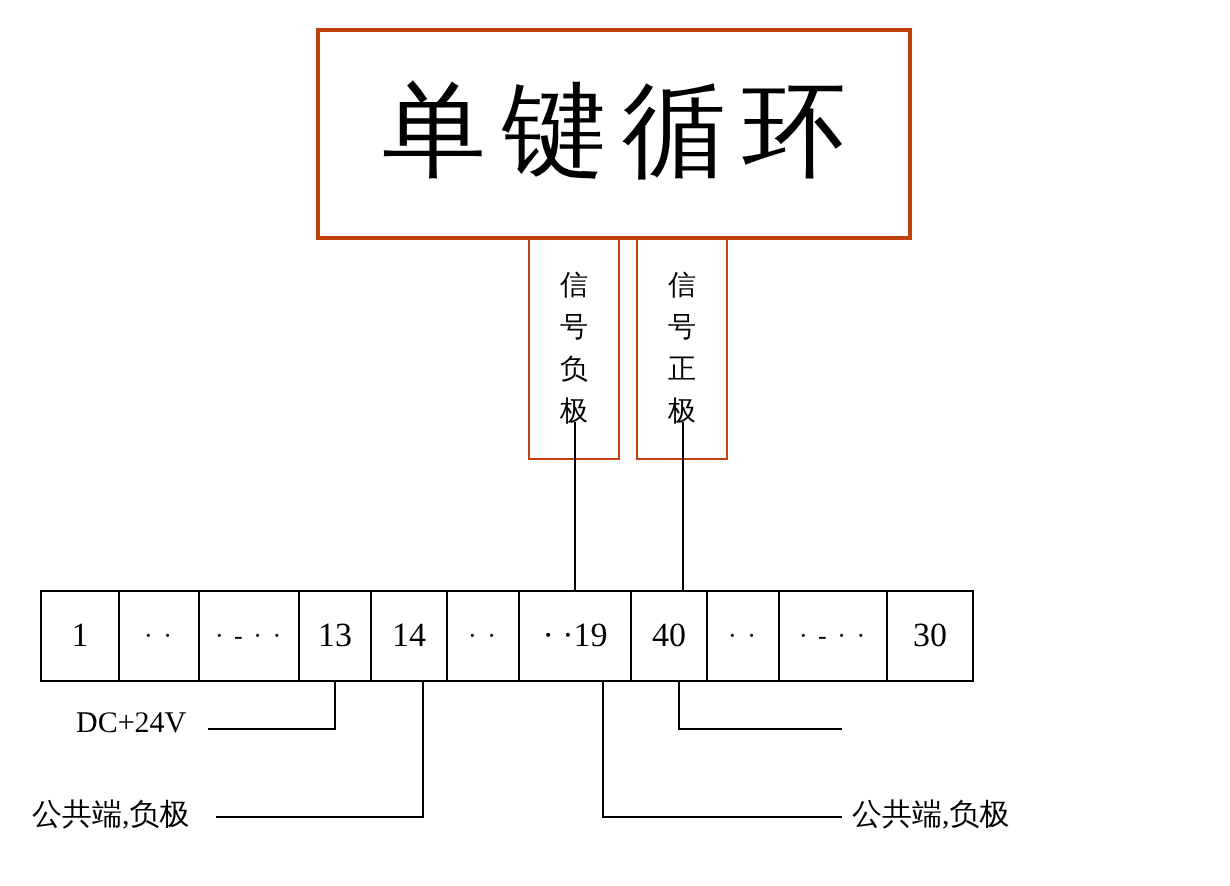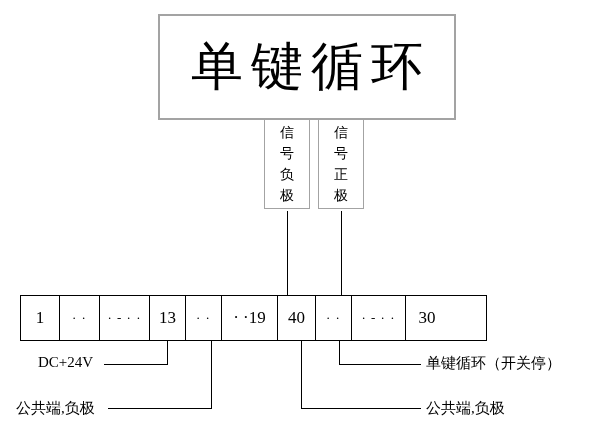--- a/index.html
+++ b/index.html
@@ -12,21 +12,21 @@
     width: 615px;
     height: 443px;
     background: #ffffff;
     color: #000000;
     font-family: "Liberation Serif", serif;
     overflow: hidden;
   }
   .box {
     position: absolute;
     box-sizing: border-box;
-    border: 2px solid #a3a3a3;
+    border: 2px solid #c2410c;
     display: flex;
     align-items: center;
     justify-content: center;
     background: #ffffff;
   }
   .title-box {
     left: 158px;
     top: 14px;
     width: 298px;
     height: 106px;
@@ -35,21 +35,21 @@
     font-size: 52px;
     letter-spacing: 8px;
     white-space: nowrap;
     line-height: 1;
     padding-left: 8px; 
   }
   .sig-box {
     border-width: 1px;
     top: 119px;
     width: 46px;
-    height: 90px;
+    height: 111px;
   }
   .sig-box-neg { left: 264px; }
   .sig-box-pos { left: 318px; }
   .vtext {
     display: inline-block;
     width: 15px;
     font-size: 14px;
     line-height: 21px;
     text-align: center;
     word-break: break-all;
@@ -120,37 +120,37 @@
   </div>
 
   <div class="vline" style="left:287px; top:211px; height:85px;"></div>
   <div class="vline" style="left:341px; top:211px; height:85px;"></div>
 
   <div class="strip">
     <div class="cell" style="flex:0 0 38px;">1</div>
     <div class="cell dots" style="flex:0 0 40px;">· ·</div>
     <div class="cell dots" style="flex:0 0 50px;">· - · ·</div>
     <div class="cell" style="flex:0 0 36px;text-align:right;">13</div>
+    <div class="cell" style="flex:0 0 38px;">14</div>
     <div class="cell dots" style="flex:0 0 36px;">· ·</div>
     <div class="cell" style="flex:0 0 56px;text-align:center;">· ·19</div>
     <div class="cell" style="flex:0 0 38px;">40</div>
     <div class="cell dots" style="flex:0 0 36px;">· ·</div>
     <div class="cell dots" style="flex:0 0 54px;">· - · ·</div>
     <div class="cell" style="flex:0 0 43px;">30</div>
   </div>
 
   <div class="vline" style="left:167px; top:341px; height:24px;"></div>
   <div class="hline" style="left:104px; top:364px; width:64px;"></div>
   <div class="anno anno-dc" style="left:38px; top:352px;">DC+24V</div>
 
   <div class="vline" style="left:211px; top:341px; height:68px;"></div>
   <div class="hline" style="left:108px; top:408px; width:104px;"></div>
   <div class="anno" style="left:16px; top:398px;">公共端,负极</div>
 
   <div class="vline" style="left:339px; top:341px; height:24px;"></div>
   <div class="hline" style="left:339px; top:364px; width:82px;"></div>
-  <div class="anno" style="left:426px; top:353px;">单键循环（开关停）</div>
 
   <div class="vline" style="left:301px; top:341px; height:68px;"></div>
   <div class="hline" style="left:301px; top:408px; width:120px;"></div>
   <div class="anno" style="left:426px; top:398px;">公共端,负极</div>
 
 </div>
 
 </body></html>

